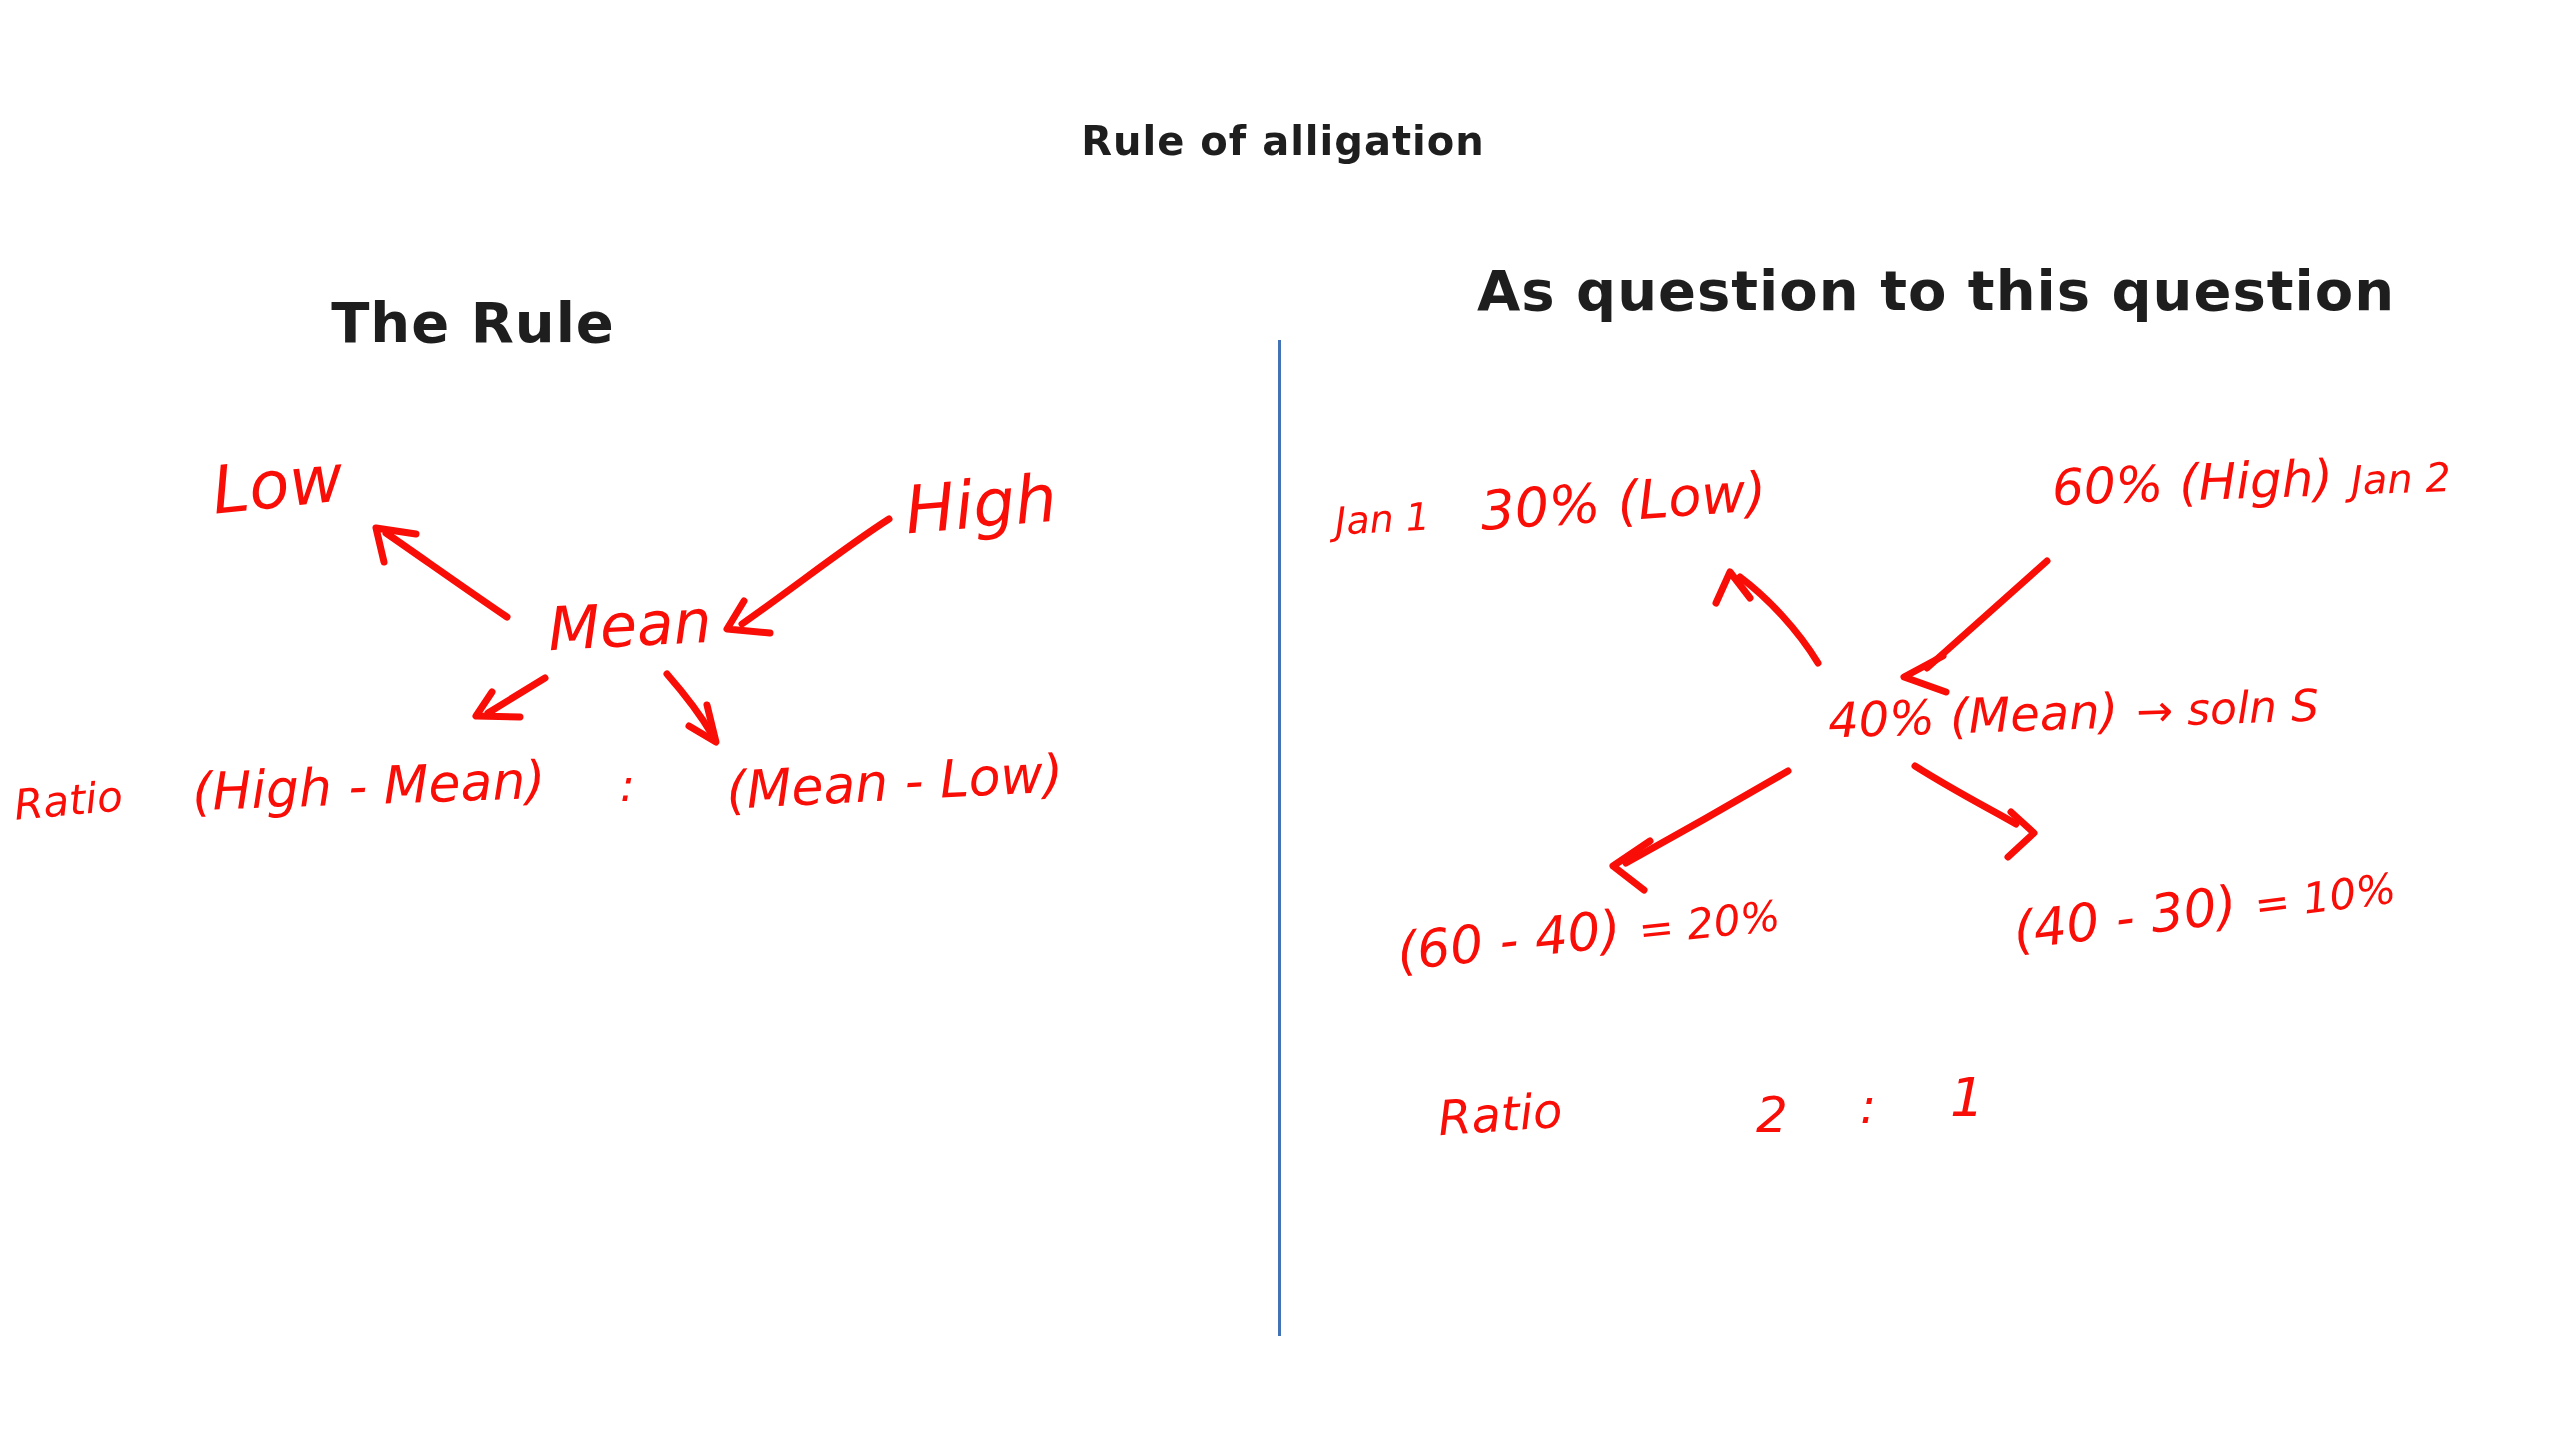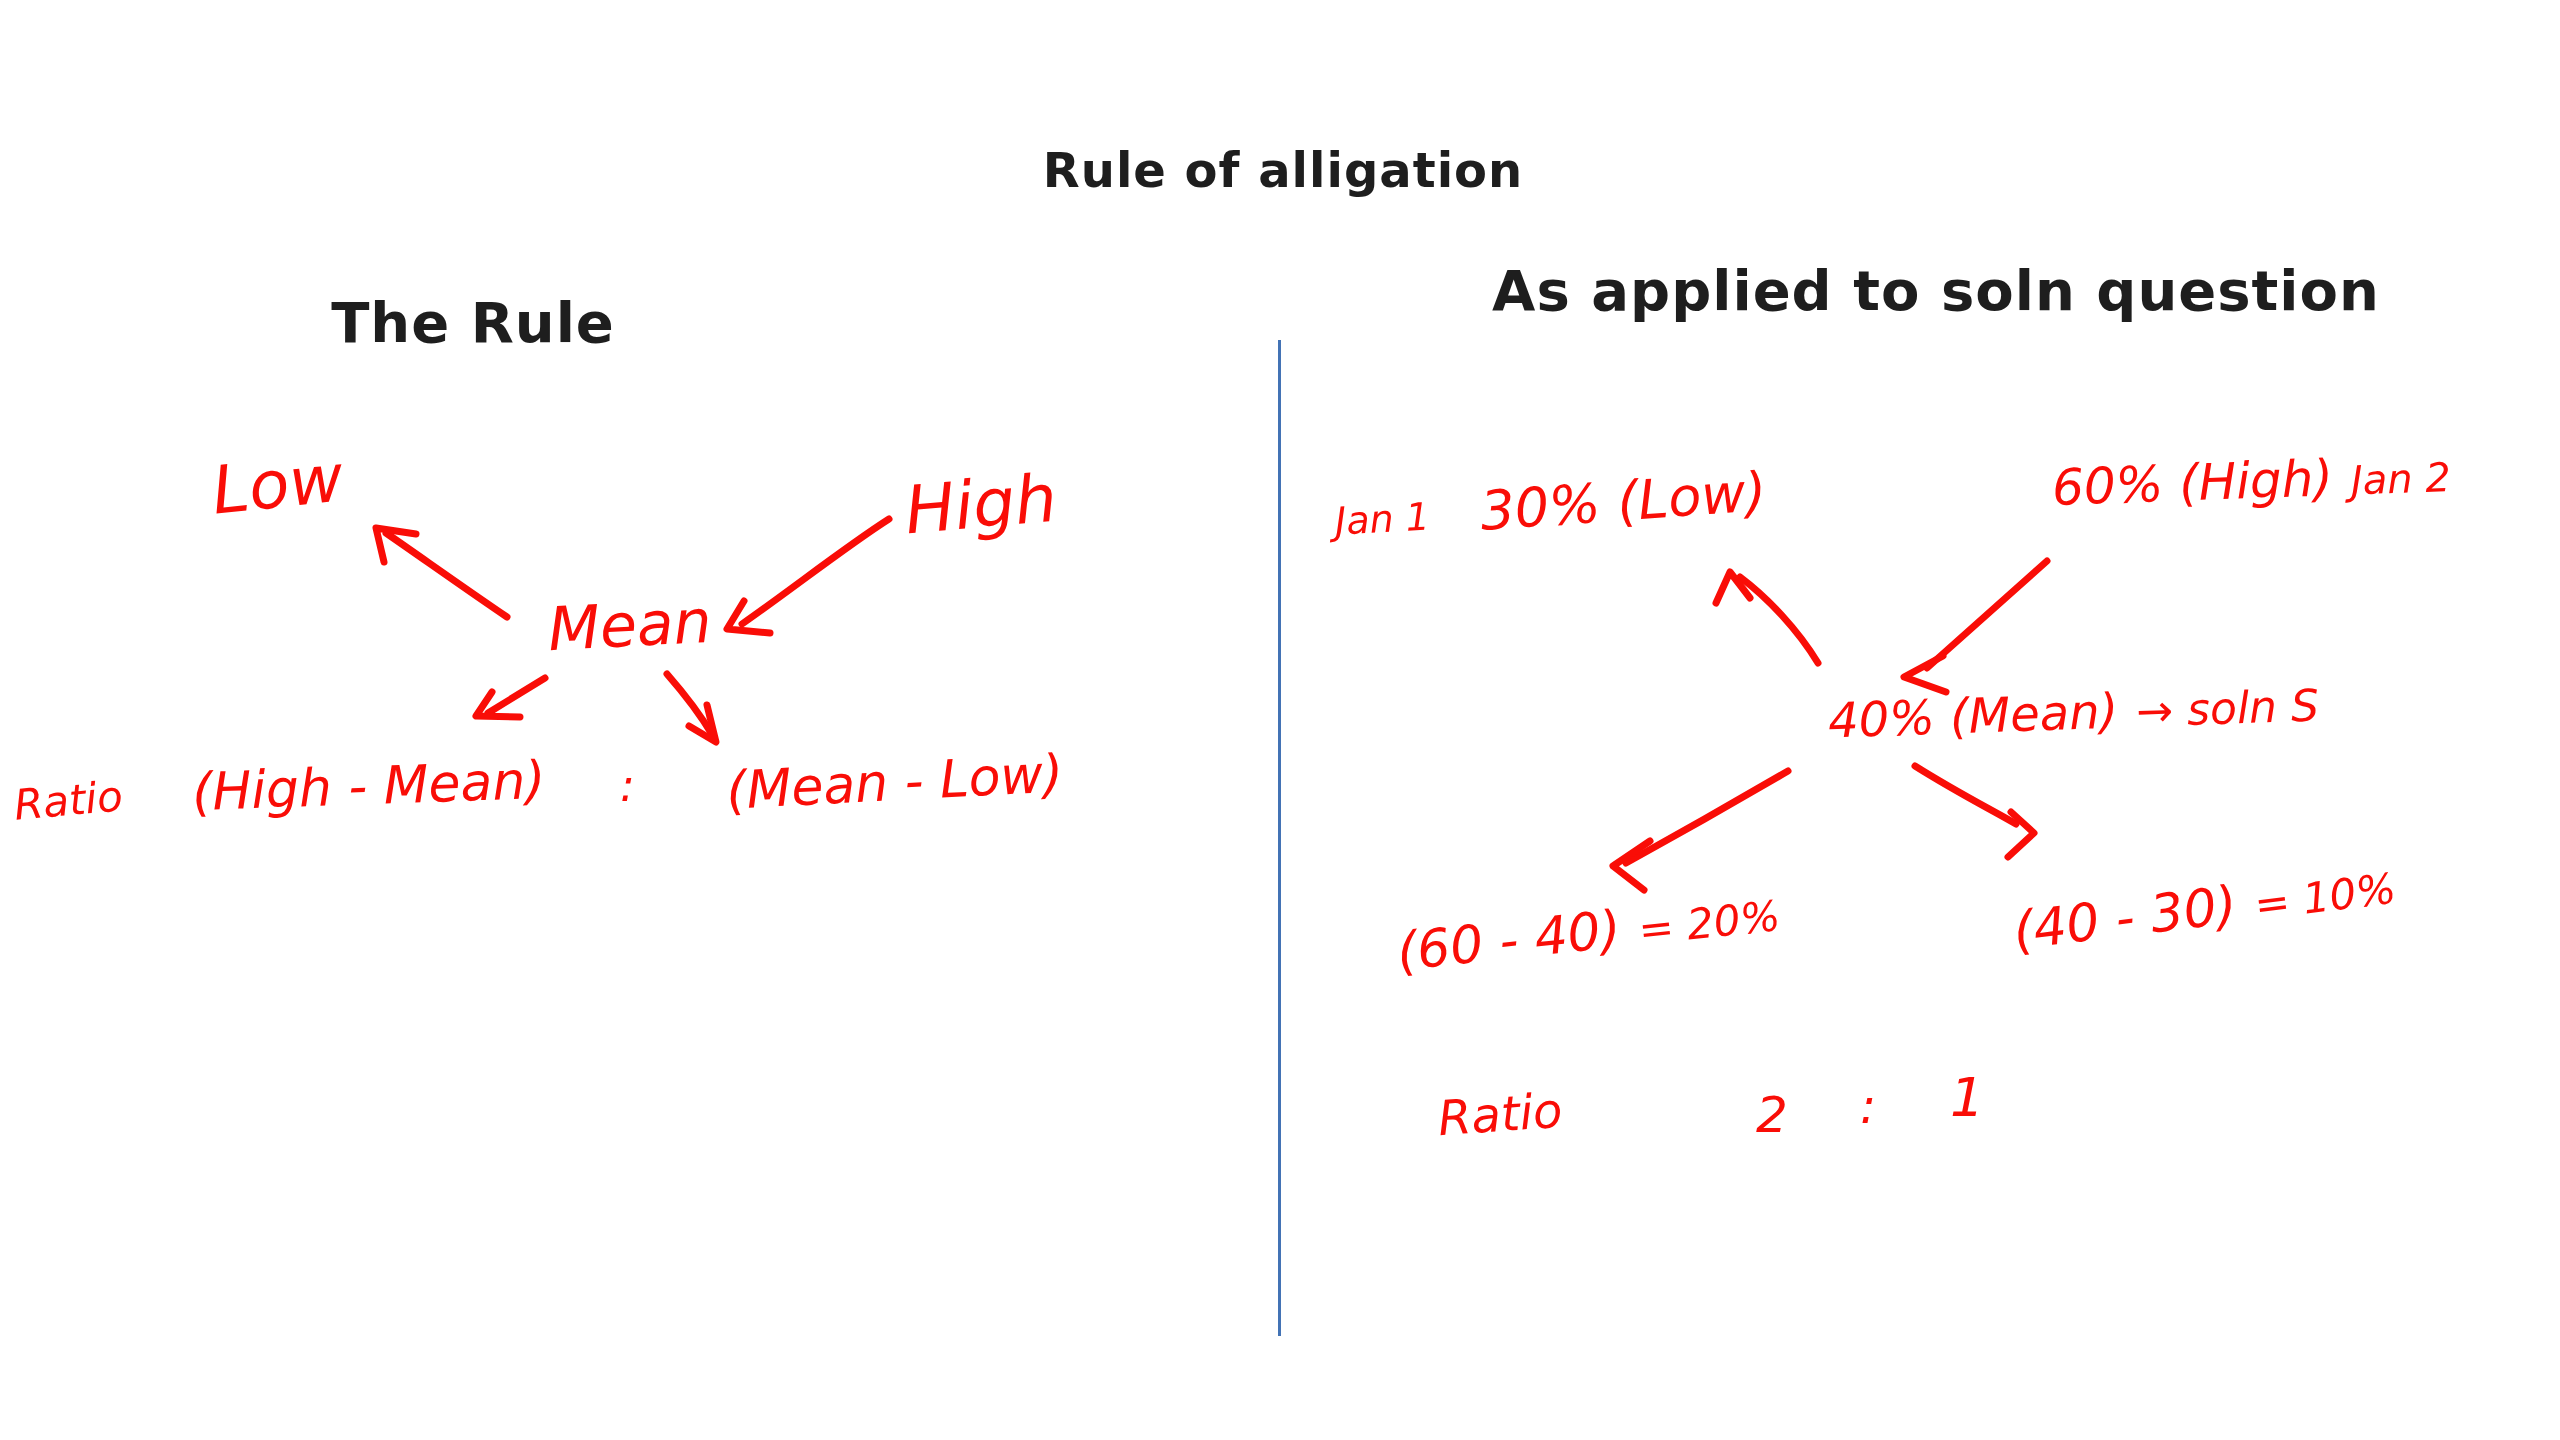--- a/index.html
+++ b/index.html
@@ -10,21 +10,21 @@
   }
   .canvas{
     position:relative;width:2560px;height:1440px;background:#ffffff;
     overflow:hidden;font-family:"Liberation Sans",sans-serif;
   }
   .heading{
     position:absolute;color:var(--black);font-weight:700;white-space:nowrap;
     transform:translateX(-50%);letter-spacing:1px;
     font-family:"DejaVu Sans","Liberation Sans",sans-serif;
   }
-  .title{left:1283px;top:142px;font-size:48px;}
+  .title{left:1283px;top:118px;font-size:40px;}
   .left-head{left:473px;top:258px;font-size:56px;margin-top:32px;}
   .right-head{left:1936px;top:258px;font-size:56px;}
   .divider{position:absolute;left:1278px;top:340px;width:3px;height:996px;background:var(--blue);}
   .hw{
     position:absolute;color:var(--red);font-style:italic;white-space:nowrap;
     font-family:"DejaVu Sans",sans-serif;
   }
   .row{display:flex;align-items:baseline;gap:18px;}
   .arrows{position:absolute;left:0;top:0;width:2560px;height:1440px;pointer-events:none;}
   .arrows path{stroke:var(--red);stroke-width:7;fill:none;stroke-linecap:round;stroke-linejoin:round;}
@@ -56,21 +56,21 @@
   .ratio-colon{left:1860px;top:1078px;font-size:48px;}
   .ratio-val-1{left:1950px;top:1066px;font-size:54px;}
 </style>
 </head>
 <body>
 
 <div class="canvas">
 
   <div class="heading title">Rule of alligation</div>
   <div class="heading left-head">The Rule</div>
-  <div class="heading right-head">As applied to soln question</div>
+  <div class="heading right-head">As question to this question</div>
 
   <div class="divider"></div>
 
   <svg class="arrows" viewBox="0 0 2560 1440" xmlns="http://www.w3.org/2000/svg">
 
     <g>
       <path d="M 507 617 C 470 592 425 560 386 533"></path>
       <path d="M 384 562 L 376 528 L 416 534"></path>
     </g>
     <g>

